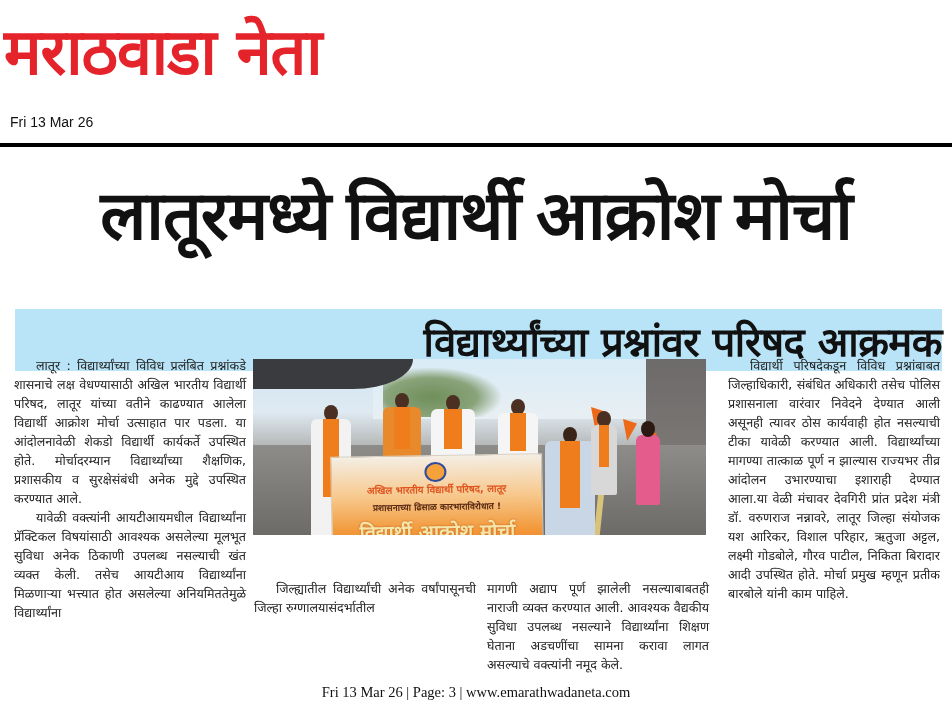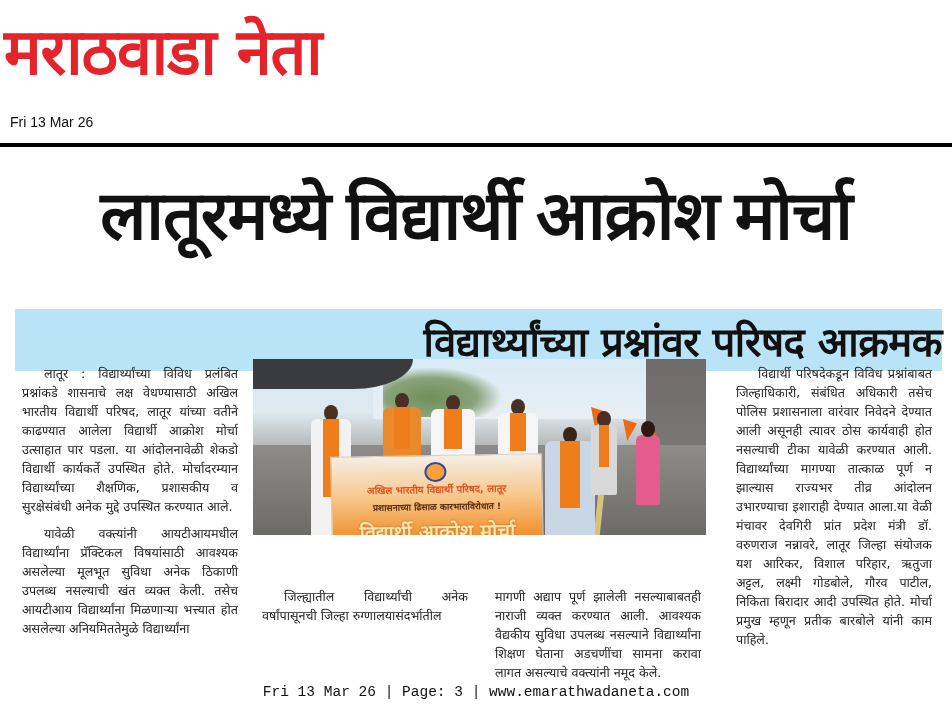--- a/index.html
+++ b/index.html
@@ -84,21 +84,21 @@
     }
     .col {
       position: absolute;
       font-family: "DejaVu Sans", sans-serif;
       font-size: 12.6px;
       line-height: 19px;
       color: #222;
       text-align: justify;
     }
     .col p {
-      margin: 8px;
+      margin: 0;
       text-indent: 22px;
     }
     .col p.noindent { text-indent: 0; }
     .col-left { left: 14px; top: 356px; width: 232px; }
     .col-mid1 { left: 254px; top: 579px; width: 222px; }
     .col-mid2 { left: 487px; top: 579px; width: 222px; }
     .col-right { left: 728px; top: 356px; width: 212px; }
 
     .photo {
       position: absolute;
@@ -178,21 +178,21 @@
       position: absolute; width: 14px; height: 22px; background: #ec6a17;
       clip-path: polygon(0 0, 100% 20%, 30% 100%);
     }
 
     .footer {
       position: absolute;
       left: 0;
       top: 683px;
       width: 952px;
       text-align: center;
-      font-family: Liberation Mono, monospace;
+      font-family: Liberation Serif, serif;
       font-size: 14.5px;
       line-height: 19px;
       color: #111;
     }
   </style>
 </head>
 <body>
 
 <div class="masthead">मराठवाडा नेता</div>
 <div class="issue-date">Fri 13 Mar 26</div>

